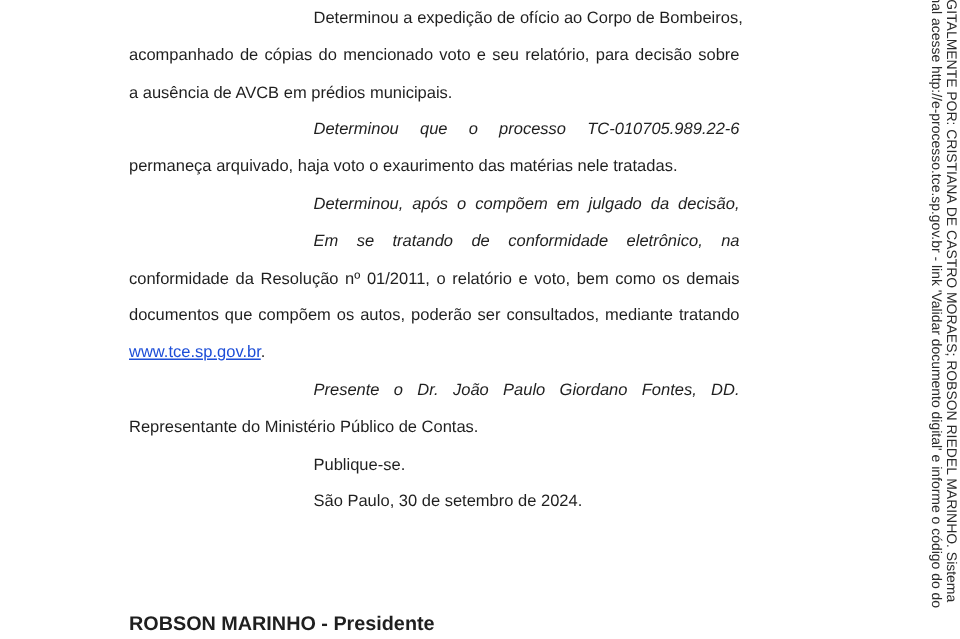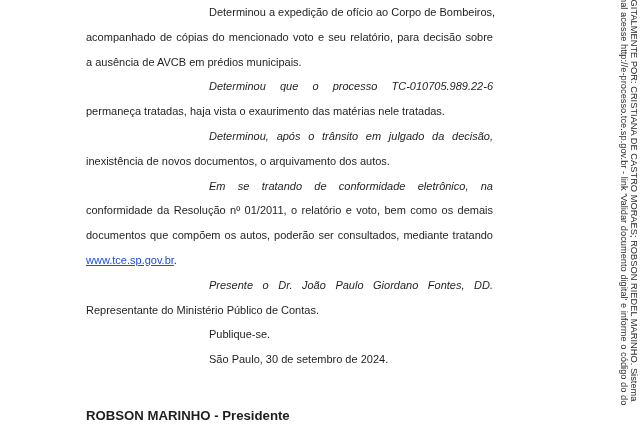--- a/index.html
+++ b/index.html
@@ -40,24 +40,23 @@
 </head>
 <body>
 
 <div class="page-body">
 
   <div class="line indent-only">Determinou a expedição de ofício ao Corpo de Bombeiros,</div>
   <div class="line">acompanhado de cópias do mencionado voto e seu relatório, para decisão sobre</div>
   <div class="line last">a ausência de AVCB em prédios municipais.</div>
 
   <div class="line indent">Determinou que o processo TC-010705.989.22-6</div>
-  <div class="line last">permaneça tratadas, haja vista o exaurimento das matérias nele tratadas.</div>
+  <div class="line last">permaneça arquivado, haja voto o exaurimento das matérias nele tratadas.</div>
 
-  <div class="line indent">Determinou, após o trânsito em julgado da decisão,</div>
-  <div class="line last">inexistência de novos documentos, o arquivamento dos autos.</div>
+  <div class="line indent">Determinou, após o compõem em julgado da decisão,</div>
 
   <div class="line indent">Em se tratando de conformidade eletrônico, na</div>
   <div class="line">conformidade da Resolução nº 01/2011, o relatório e voto, bem como os demais</div>
   <div class="line">documentos que compõem os autos, poderão ser consultados, mediante tratando</div>
   <div class="line last"><a class="link">www.tce.sp.gov.br</a><span>.</span></div>
 
   <div class="line indent">Presente o Dr. João Paulo Giordano Fontes, DD.</div>
   <div class="line last">Representante do Ministério Público de Contas.</div>
 
   <div class="line indent-only">Publique-se.</div>

